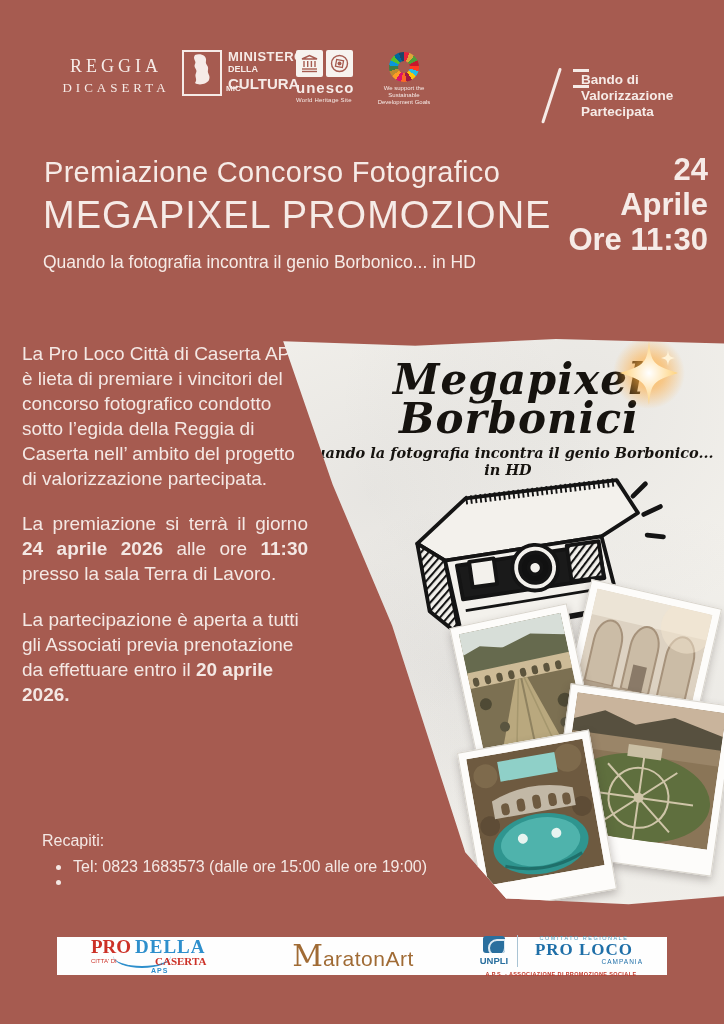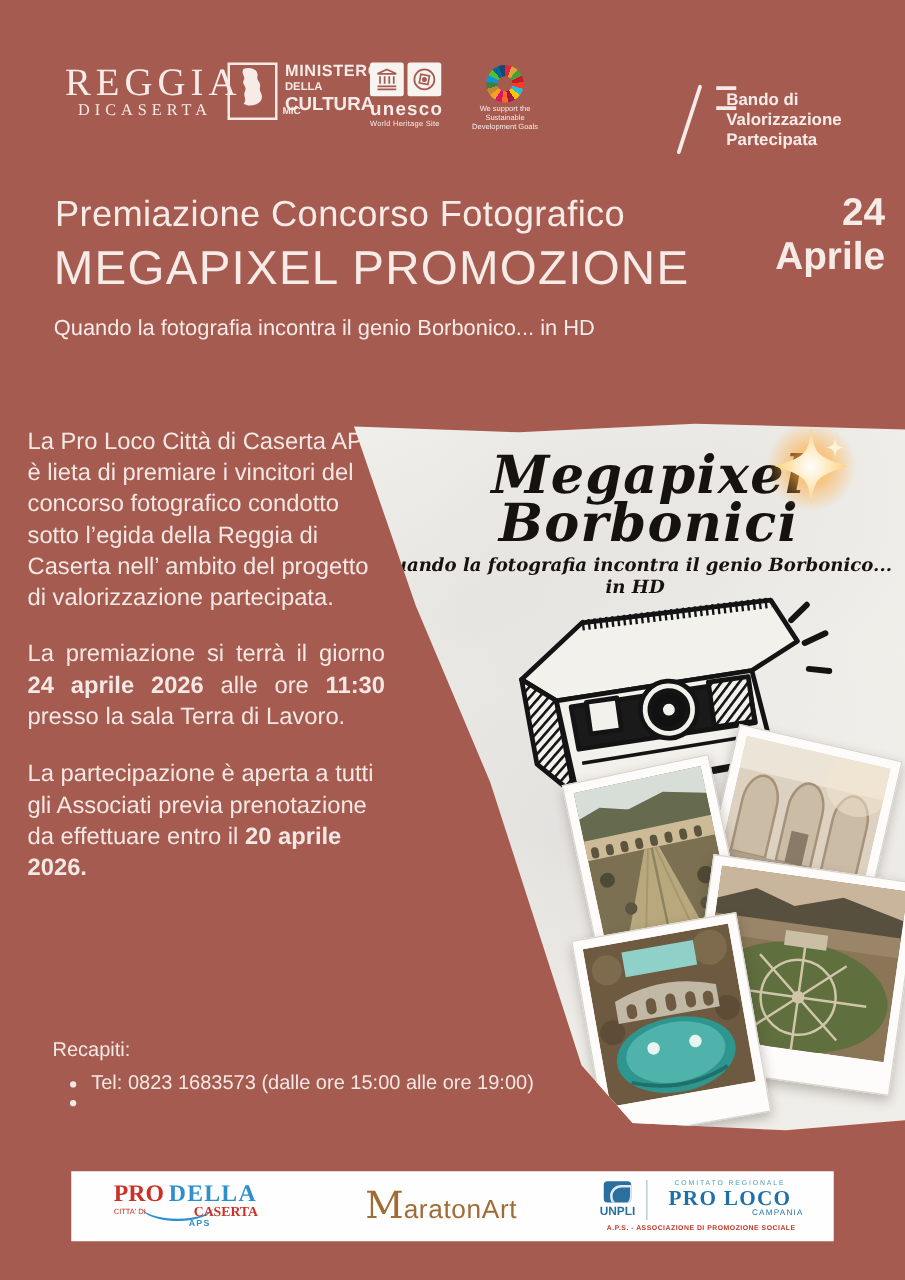--- a/index.html
+++ b/index.html
@@ -3,21 +3,21 @@
 <meta charset="utf-8">
 <style>
   html,body{margin:0;padding:0;background:#7d463e;}
   .stage{position:relative;width:724px;height:1024px;overflow:hidden;
          background:#a65b50;font-family:"Liberation Sans",sans-serif;color:#f6ebe7;}
 
   
   .hdr{position:absolute;top:0;left:0;right:0;height:130px;}
   .reggia{position:absolute;left:52px;top:52px;width:128px;text-align:center;
           font-family:"Liberation Serif",serif;}
-  .reggia .l1{font-size:31px;letter-spacing:4px;line-height:28px;}
+  .reggia .l1{font-size:18px;letter-spacing:4px;line-height:28px;}
   .reggia .l2{font-size:13px;letter-spacing:4px;line-height:16px;}
 
   .mic{position:absolute;left:182px;top:50px;display:flex;gap:6px;align-items:flex-start;}
   .mic-box{width:36px;height:42px;border:2px solid #f6ebe7;position:relative;flex:none;}
   .mic-box svg{position:absolute;top:1px;left:3px;}
   .mic-abbr{position:absolute;left:2px;bottom:1px;font-size:8px;font-weight:700;padding-left:40px;}
   .mic-text{font-weight:600;line-height:1;}
   .mic-text .m1{font-size:13px;letter-spacing:.5px;}
   .mic-text .m2{font-size:9px;margin-top:2px;}
   .mic-text .m3{font-size:15px;margin-top:2px;}
@@ -81,21 +81,21 @@
 
   .polaroid{position:absolute;background:#fdfcfa;border:1px solid #d9d5cd;
             padding:7px 7px 25px 7px;box-shadow:0 4px 9px rgba(60,50,45,.30);}
   .polaroid svg{display:block;}
   .pol-palace{left:302px;top:260px;transform:rotate(13deg);z-index:1;}
   .pol-aqueduct{left:194px;top:282px;transform:rotate(-12deg);z-index:2;}
   .pol-gardens{left:288px;top:362px;transform:rotate(8deg);z-index:2;}
   .pol-fountain{left:200px;top:408px;transform:rotate(-10deg);z-index:3;}
 
   
-  .footerbar{position:absolute;left:57px;top:937px;width:610px;height:56px;background:#fefefe;
+  .footerbar{position:absolute;left:57px;top:937px;width:610px;height:38px;background:#fefefe;
              display:flex;align-items:center;justify-content:space-between;padding:0 22px;box-sizing:border-box;}
   .plc{position:relative;width:150px;height:44px;font-family:"Liberation Serif",serif;}
   .plc-pro{position:absolute;left:12px;top:2px;font-size:19px;font-weight:700;color:#cc3127;}
   .plc-loco{position:absolute;left:56px;top:2px;font-size:19px;font-weight:700;color:#2e8fcc;letter-spacing:1px;}
   .plc-citta{position:absolute;left:12px;top:24px;font-size:6px;color:#cc3127;font-family:"Liberation Sans",sans-serif;}
   .plc-caserta{position:absolute;left:76px;top:21px;font-size:11px;font-weight:700;color:#cc3127;}
   .plc-arc{position:absolute;left:34px;top:10px;width:58px;height:22px;border-bottom:2.5px solid #2e8fcc;border-radius:50%;}
   .plc-aps{position:absolute;left:72px;top:33px;font-size:7px;font-weight:700;color:#2e8fcc;
            font-family:"Liberation Sans",sans-serif;letter-spacing:1px;}
   .mart{color:#a06b35;display:flex;align-items:baseline;}
@@ -185,20 +185,21 @@
       </div>
     </div>
   </div>
 
   <div class="kicker">Premiazione Concorso Fotografico</div>
   <div class="maintitle">MEGAPIXEL PROMOZIONE</div>
   <div class="subtitle">Quando la fotografia incontra il genio Borbonico... in HD</div>
   <div class="dateblock">
     <div>24</div>
     <div>Aprile</div>
+    <div>Ore 11:30</div>
   </div>
 
   <div class="copy">
     <p>La Pro Loco Città di Caserta APS è lieta di premiare i vincitori del concorso fotografico condotto sotto l’egida della Reggia di Caserta nell’ ambito del progetto di valorizzazione partecipata.</p>
     <p class="just"><span>La premiazione si terrà il giorno </span><b>24 aprile 2026</b><span> alle ore </span><b>11:30</b><span> presso la sala Terra di Lavoro.</span></p>
     <p><span>La partecipazione è aperta a tutti gli Associati previa prenotazione da effettuare entro il </span><b>20 aprile 2026.</b></p>
   </div>
 
   <div class="contacts">
     <div>Recapiti:</div>

